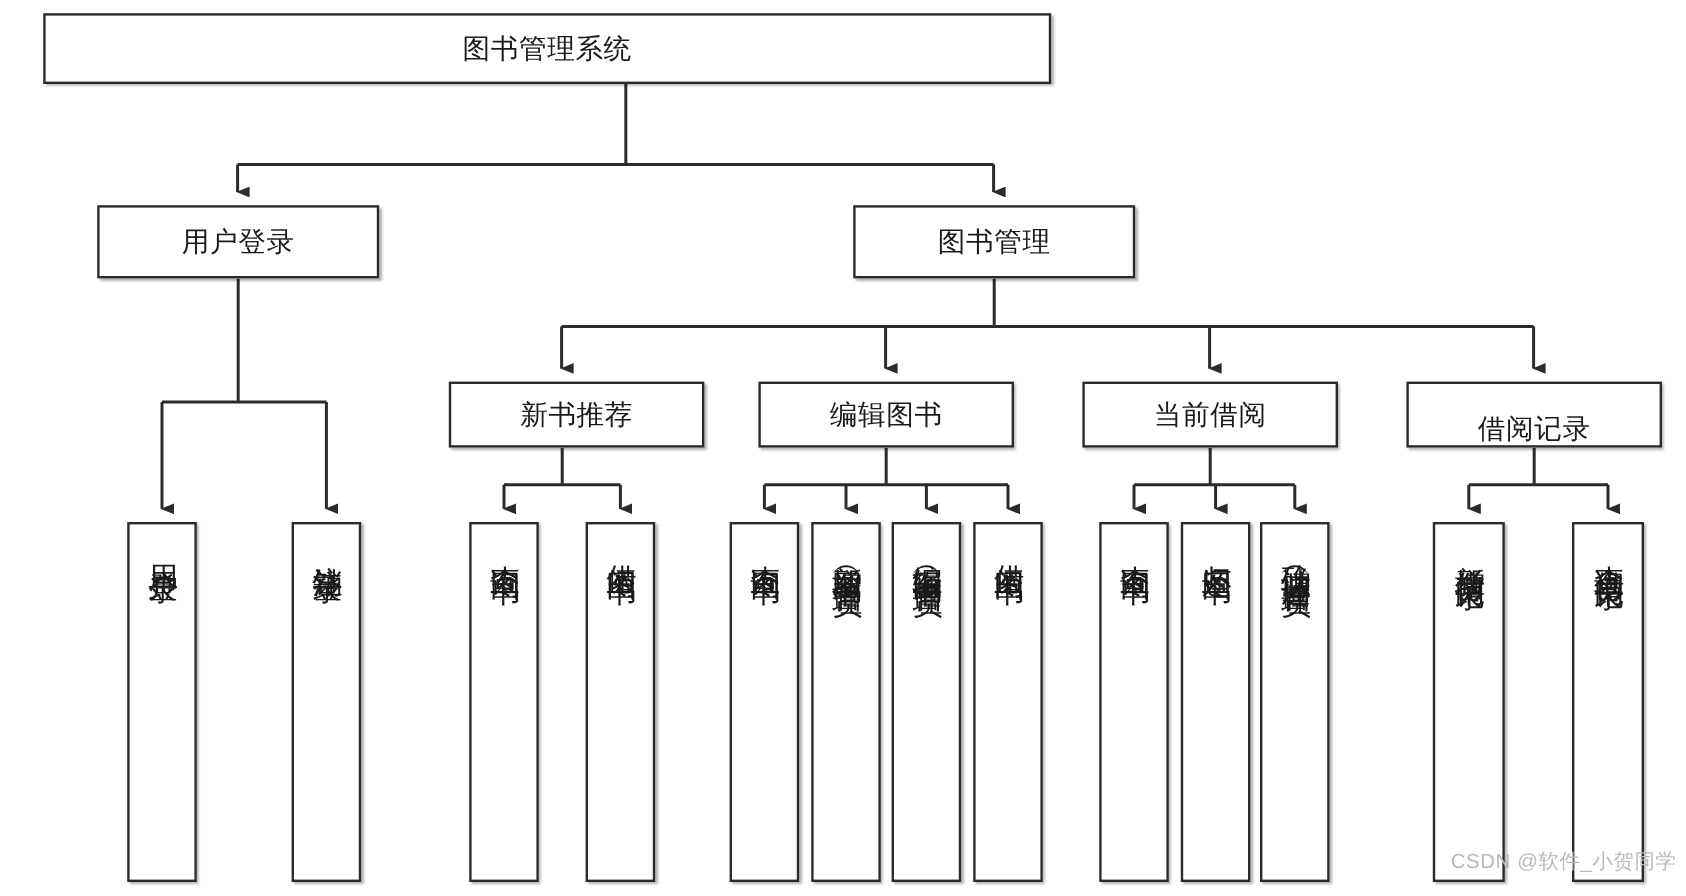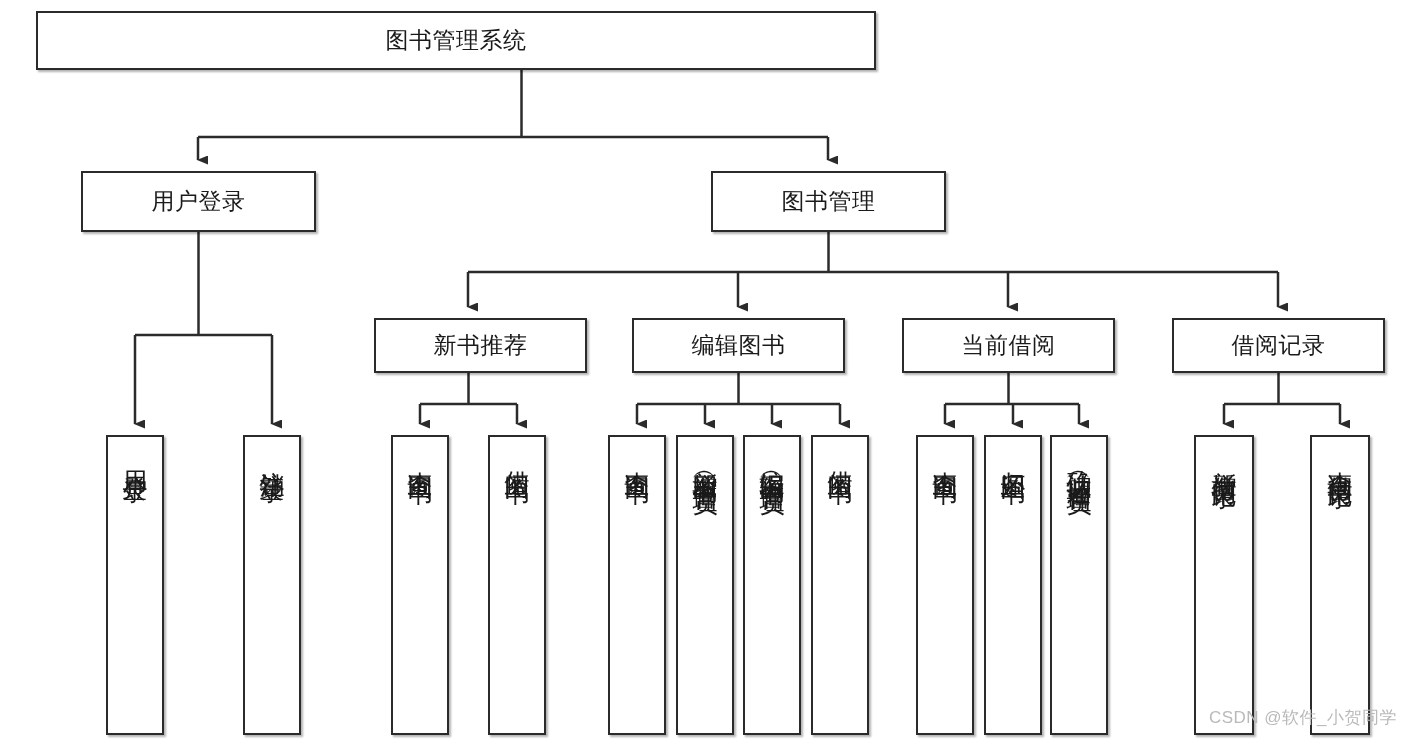--- a/index.html
+++ b/index.html
@@ -133,21 +133,21 @@
       </div>
       <div class="node h" style="left: 340px; top: 318px; width: 213px; height: 55px; margin-left: 34px;">
         <span class="label">新书推荐</span>
       </div>
       <div class="node h" style="left: 632px; top: 318px; width: 213px; height: 55px;">
         <span class="label">编辑图书</span>
       </div>
       <div class="node h" style="left: 902px; top: 318px; width: 213px; height: 55px;">
         <span class="label">当前借阅</span>
       </div>
-      <div class="node h" style="left: 1172px; top: 318px; width: 213px; height: 55px;">
+      <div class="node h" style="left: 1172px; top: 318px; width: 213px; height: 55px; align-items: flex-end;">
         <span class="label">借阅记录</span>
       </div>
       <div class="node v" style="left: 106px; top: 435px; width: 58px; height: 300px;">
         <span class="label">用户登录</span>
       </div>
       <div class="node v" style="left: 243px; top: 435px; width: 58px; height: 300px;">
         <span class="label">注销登录</span>
       </div>
       <div class="node v" style="left: 391px; top: 435px; width: 58px; height: 300px;">
         <span class="label">查询图书</span>

